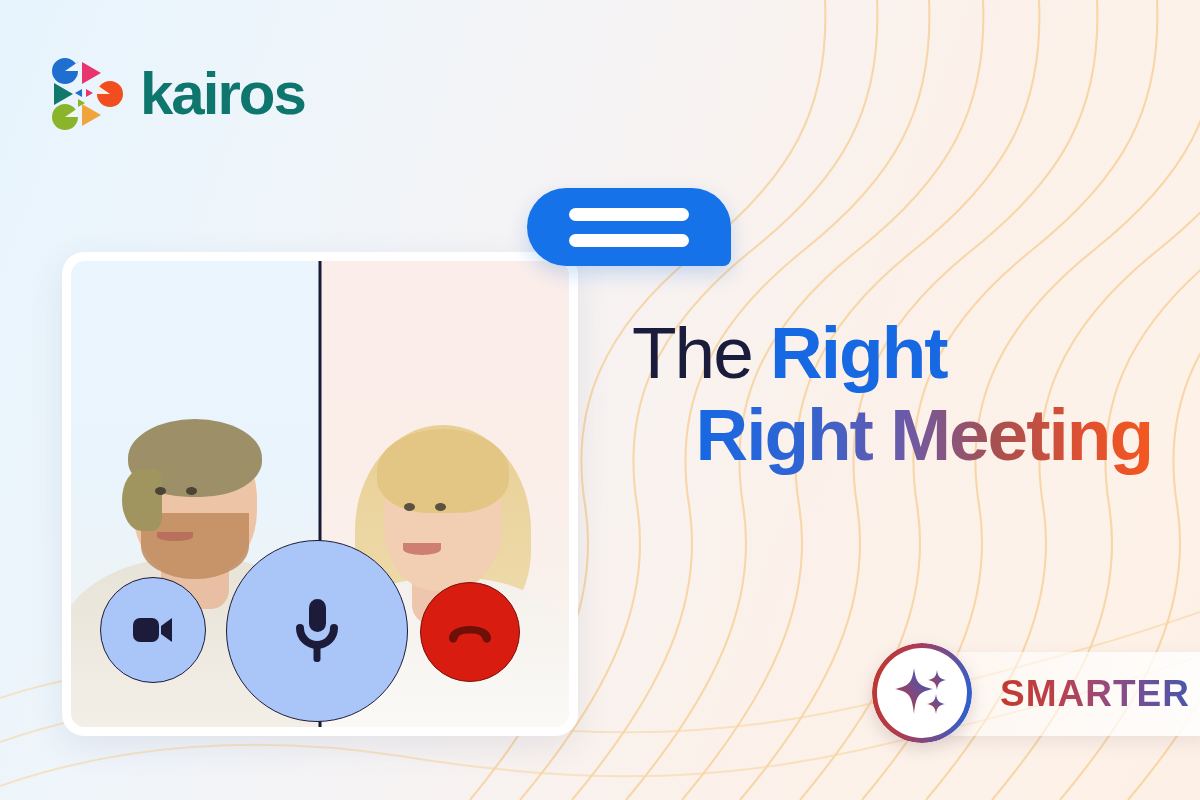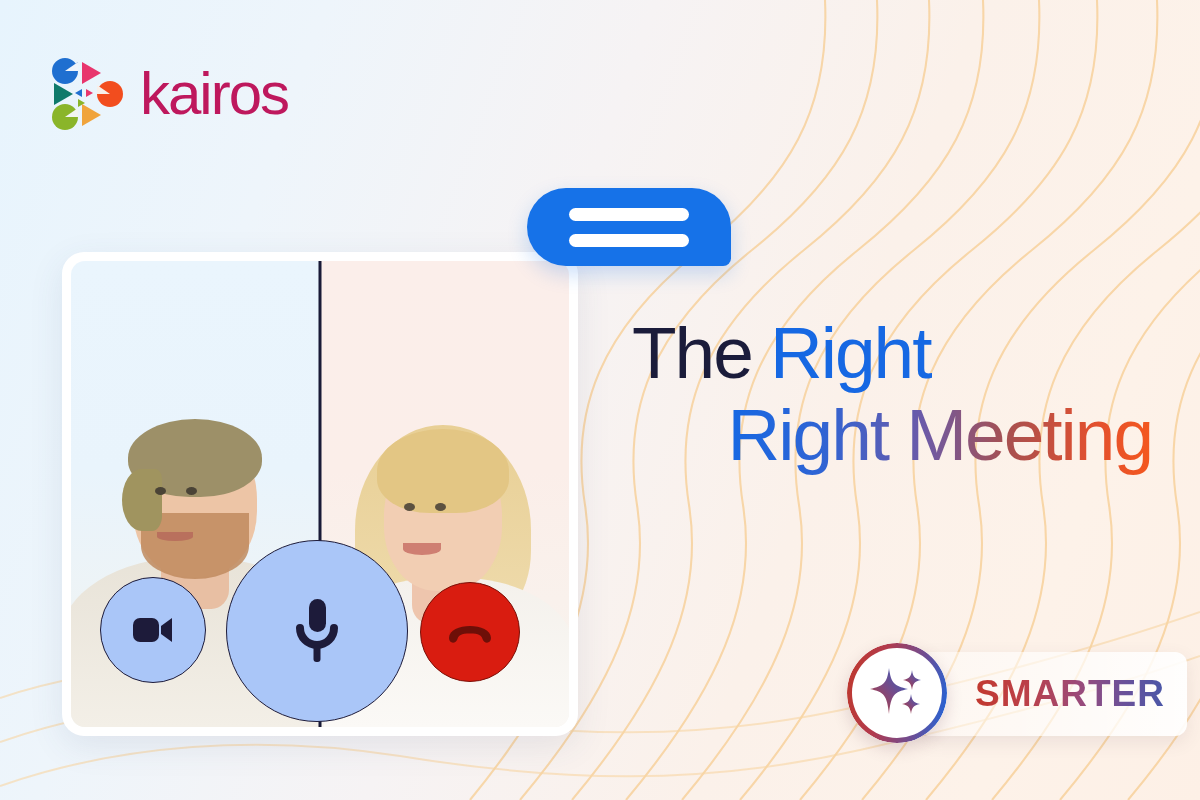--- a/index.html
+++ b/index.html
@@ -9,21 +9,21 @@
     background: linear-gradient(110deg, #e7f4fd 0%, #eef5fb 22%, #f6f3f4 44%, #fbf1ea 66%, #fdf2e9 85%, #fdf0e6 100%);
     position:relative;
   }
 
   
   .waves { position:absolute; inset:0; z-index:0; pointer-events:none; }
 
   
   .logo { position:absolute; left:52px; top:56px; display:flex; align-items:center; gap:16px; z-index:5; }
   .logo-mark { width:72px; height:76px; position:relative; }
-  .logo-word { font-size:60px; font-weight:400; color:#be185d; letter-spacing:-2.0px; line-height:1; }
+  .logo-word { font-size:60px; font-weight:700; color:#0f766e; letter-spacing:-2.0px; line-height:1; }
 
   
   .video-card {
     position:absolute; left:62px; top:252px; width:516px; height:484px;
     background:#ffffff; border-radius:22px; padding:9px;
     box-shadow:0 10px 34px rgba(60,80,120,.10);
     z-index:3;
   }
   .video-inner { position:relative; width:100%; height:100%; border-radius:14px; overflow:hidden; display:flex; }
   .pane { position:relative; flex:1 1 50%; overflow:hidden; }
@@ -81,30 +81,30 @@
 
   
   .headline {
     position:absolute; left:632px; top:312px; width:520px; z-index:5;
     font-size:73px; font-weight:700; line-height:1.13; letter-spacing:-2px;
   }
   .hl-line { white-space:nowrap; }
   .l2 { text-align:right; }
   .l3 { text-align:right; }
   .t-dark { color:#1b1c3b; font-weight:400; }
-  .t-blue { color:#1668e3; font-weight:400;text-align:right; }
+  .t-blue { color:#1668e3; font-weight:700;text-align:right; }
   .t-grad {
-    font-weight:400;
+    font-weight:700;
     background:linear-gradient(90deg,#1668e3 0%,#2f64d4 22%,#6b5aa8 46%,#a8504f 66%,#e2502f 86%,#f4581f 100%);
     -webkit-background-clip:text; background-clip:text;
     -webkit-text-fill-color:transparent; color:transparent;
   }
 
   
-  .smarter { position:absolute; left:847px; top:643px; z-index:7; display:flex; align-items:flex-start; }
+  .smarter { position:absolute; left:872px; top:643px; z-index:7; display:flex; align-items:flex-start; }
   .smarter-pill {
     position:absolute; left:72px; top:9px; width:268px; height:84px;
     background:linear-gradient(90deg, rgba(255,255,255,.35), rgba(255,255,255,.92));
     border-radius:12px;
     box-shadow:0 6px 18px rgba(90,70,90,.10);
     display:flex; align-items:center; justify-content:flex-end; padding-right:22px;
   }
   .smarter-text {
     font-size:37px; font-weight:700; letter-spacing:1px;
     background:linear-gradient(90deg,#c2392f 0%,#bb4049 28%,#9a4a7a 55%,#6b5199 78%,#4a57a8 100%);

